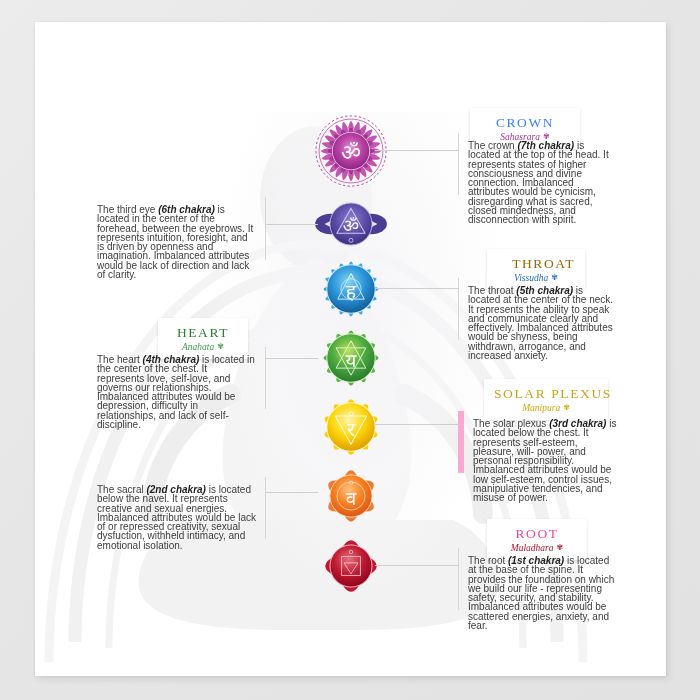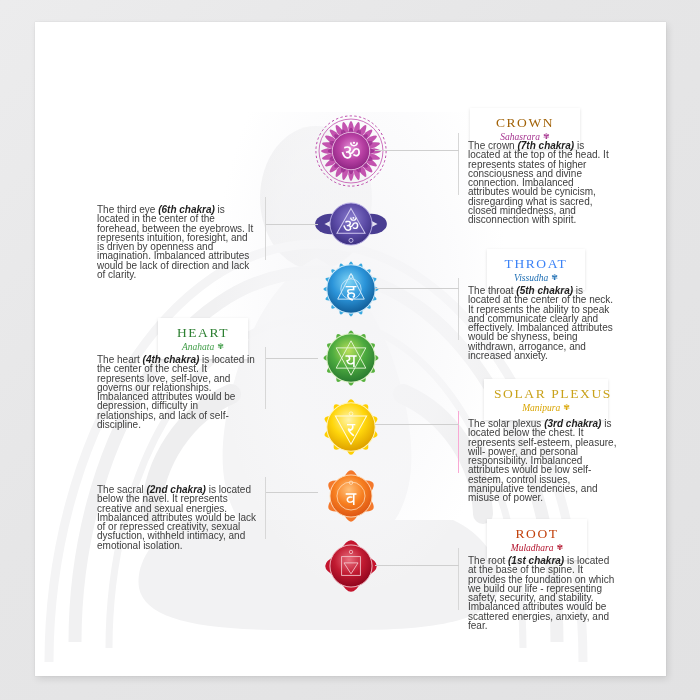--- a/index.html
+++ b/index.html
@@ -107,21 +107,21 @@
               <path d="M46.18 26.31 Q50.00 14.00 53.82 26.31 L50 50 Z M55.53 26.65 Q63.78 16.74 62.60 29.57 L50 50 Z M64.05 30.54 Q75.46 24.54 69.46 35.95 L50 50 Z M70.43 37.40 Q83.26 36.22 73.35 44.47 L50 50 Z M73.69 46.18 Q86.00 50.00 73.69 53.82 L50 50 Z M73.35 55.53 Q83.26 63.78 70.43 62.60 L50 50 Z M69.46 64.05 Q75.46 75.46 64.05 69.46 L50 50 Z M62.60 70.43 Q63.78 83.26 55.53 73.35 L50 50 Z M53.82 73.69 Q50.00 86.00 46.18 73.69 L50 50 Z M44.47 73.35 Q36.22 83.26 37.40 70.43 L50 50 Z M35.95 69.46 Q24.54 75.46 30.54 64.05 L50 50 Z M29.57 62.60 Q16.74 63.78 26.65 55.53 L50 50 Z M26.31 53.82 Q14.00 50.00 26.31 46.18 L50 50 Z M26.65 44.47 Q16.74 36.22 29.57 37.40 L50 50 Z M30.54 35.95 Q24.54 24.54 35.95 30.54 L50 50 Z M37.40 29.57 Q36.22 16.74 44.47 26.65 L50 50 Z "></path>
             </g>
           <circle cx="50" cy="50" r="24" fill="url(#gCrown)"></circle>
           <circle cx="50" cy="50" r="24" fill="none" stroke="#f3d4ee" stroke-width="1"></circle>
           <text x="50" y="61" text-anchor="middle" font-size="28" fill="#ffffff" font-family="'DejaVu Sans', sans-serif">ॐ</text>
         </g>
       </svg>
     </div>
 
     <div class="card" style="left:435px;top:86px;width:110px;">
-      <div class="name" style="color:#a16207;">CROWN</div>
+      <div class="name" style="color:#3b82f6;">CROWN</div>
       <div class="sans" style="color:#a5338f;text-align:center;">
         <span>Sahasrara</span><span class="bloom">✾</span>
       </div>
     </div>
     <div class="desc" style="left:423px;top:111px;width:168px;height:62px;border-left:1px solid #d7d7d7;">
       <span>The crown </span><span class="em">(7th chakra)</span><span> is located at the top of the head. It represents states of higher consciousness and divine connection.  Imbalanced attributes would be cynicism, disregarding what is sacred, closed mindedness, and disconnection with spirit.</span>
     </div>
     <div class="lead" style="left:340px;top:128px;width:84px;"></div>
 
     <div class="chakra" style="top:163px;">
@@ -166,21 +166,21 @@
         <circle cx="50" cy="50" r="31" fill="url(#gThroat)"></circle>
         <circle cx="50" cy="50" r="31" fill="none" stroke="#cbe9fa" stroke-width="1.3"></circle>
         <path d="M50 30 L67 63 L33 63 Z" fill="none" stroke="#d7eefb" stroke-width="1.2"></path>
         <circle cx="50" cy="50" r="13" fill="none" stroke="#cfe9fa" stroke-width="1"></circle>
         <text x="50" y="62" text-anchor="middle" font-size="25" fill="#ffffff" font-family="'DejaVu Sans', sans-serif">ह</text>
         <circle cx="50" cy="34" r="2.4" fill="none" stroke="#e2f2fc" stroke-width=".9"></circle>
       </svg>
     </div>
 
     <div class="card" style="left:452px;top:227px;width:98px;">
-      <div class="name" style="color:#3b82f6;">THROAT</div>
+      <div class="name" style="color:#a16207;text-align:right;">THROAT</div>
       <div class="sans" style="color:#1f6fb4;">
         <span>Vissudha</span><span class="bloom">✾</span>
       </div>
     </div>
     <div class="desc" style="left:423px;top:256px;width:168px;height:62px;border-left:1px solid #d7d7d7;">
       <span>The throat </span><span class="em">(5th chakra)</span><span> is located at the center of the neck. It represents the ability to speak and communicate clearly and effectively. Imbalanced attributes would be shyness, being withdrawn, arrogance, and increased anxiety.</span>
     </div>
     <div class="lead" style="left:340px;top:266px;width:84px;"></div>
 
     <div class="chakra" style="top:297px;">
@@ -233,21 +233,21 @@
         <circle cx="50" cy="33" r="2.4" fill="none" stroke="#fffae0" stroke-width=".9"></circle>
       </svg>
     </div>
 
     <div class="card" style="left:449px;top:357px;width:124px;">
       <div class="name" style="color:#c9a21b;">SOLAR PLEXUS</div>
       <div class="sans" style="color:#d9a400;">
         <span>Manipura</span><span class="bloom">✾</span>
       </div>
     </div>
-    <div class="desc" style="left:423px;top:389px;width:168px;height:62px;border-left:1px solid #f9a8d4;">
+    <div class="desc" style="left:423px;top:389px;width:168px;height:62px;border-left:6px solid #f9a8d4;">
       <span>The solar plexus </span><span class="em">(3rd chakra)</span><span> is located below the chest. It represents self-esteem, pleasure, will- power, and personal responsibility. Imbalanced attributes would be low self-esteem, control issues, manipulative tendencies, and misuse of power.</span>
     </div>
     <div class="lead" style="left:340px;top:402px;width:84px;"></div>
 
     <div class="chakra" style="top:435px;">
       <svg viewBox="0 0 100 100" aria-hidden="true">
         <defs>
           <radialGradient id="gSacral" cx="45%" cy="35%" r="62%">
             <stop offset="0%" stop-color="#ffc07a"></stop>
               <stop offset="55%" stop-color="#f77f20"></stop>
@@ -284,21 +284,21 @@
           </g>
         <circle cx="50" cy="50" r="27" fill="url(#gRoot)"></circle>
         <circle cx="50" cy="50" r="27" fill="none" stroke="#f3c3ca" stroke-width="1.2"></circle>
         <rect x="38" y="38" width="24" height="24" fill="none" stroke="#f3c9cf" stroke-width="1.1"></rect>
         <path d="M50 60 L41 46 L59 46 Z" fill="none" stroke="#f7d7db" stroke-width="1"></path>
         <circle cx="50" cy="32" r="2.2" fill="none" stroke="#f7d7db" stroke-width=".9"></circle>
       </svg>
     </div>
 
     <div class="card" style="left:452px;top:497px;width:100px;">
-      <div class="name" style="color:#c2410c;">ROOT</div>
+      <div class="name" style="color:#ec4899;">ROOT</div>
       <div class="sans" style="color:#b3122c;">
         <span>Muladhara</span><span class="bloom">✾</span>
       </div>
     </div>
     <div class="desc" style="left:423px;top:526px;width:168px;height:62px;border-left:1px solid #d7d7d7;">
       <span>The root </span><span class="em">(1st chakra)</span><span> is located at the base of the spine. It provides the foundation on which we build our life - representing safety, security, and stability. Imbalanced attributes would be scattered energies, anxiety, and fear.</span>
     </div>
     <div class="lead" style="left:340px;top:543px;width:84px;"></div>
 
   </div>

